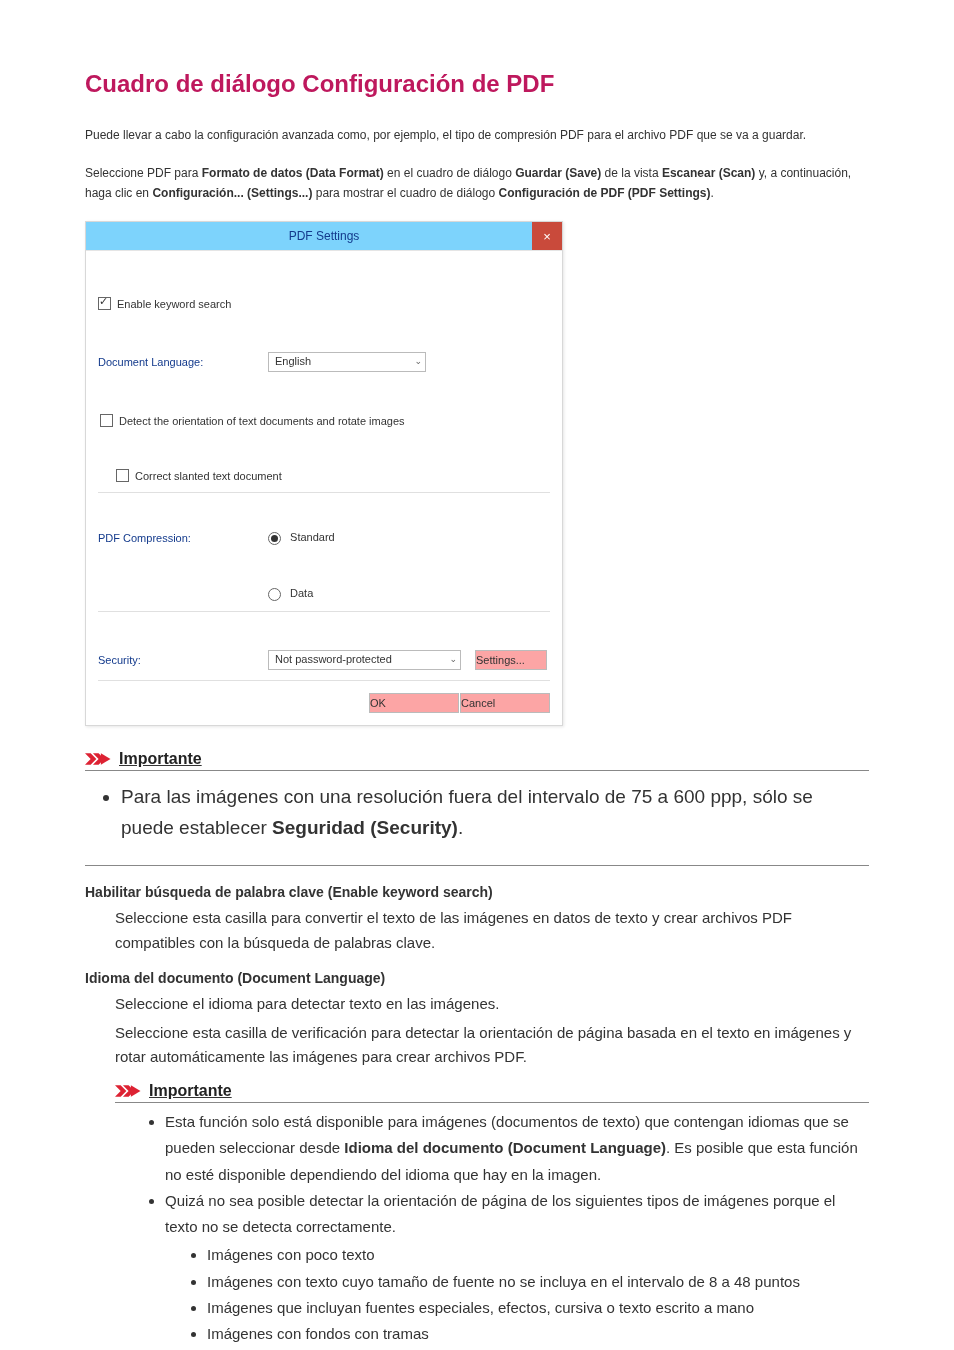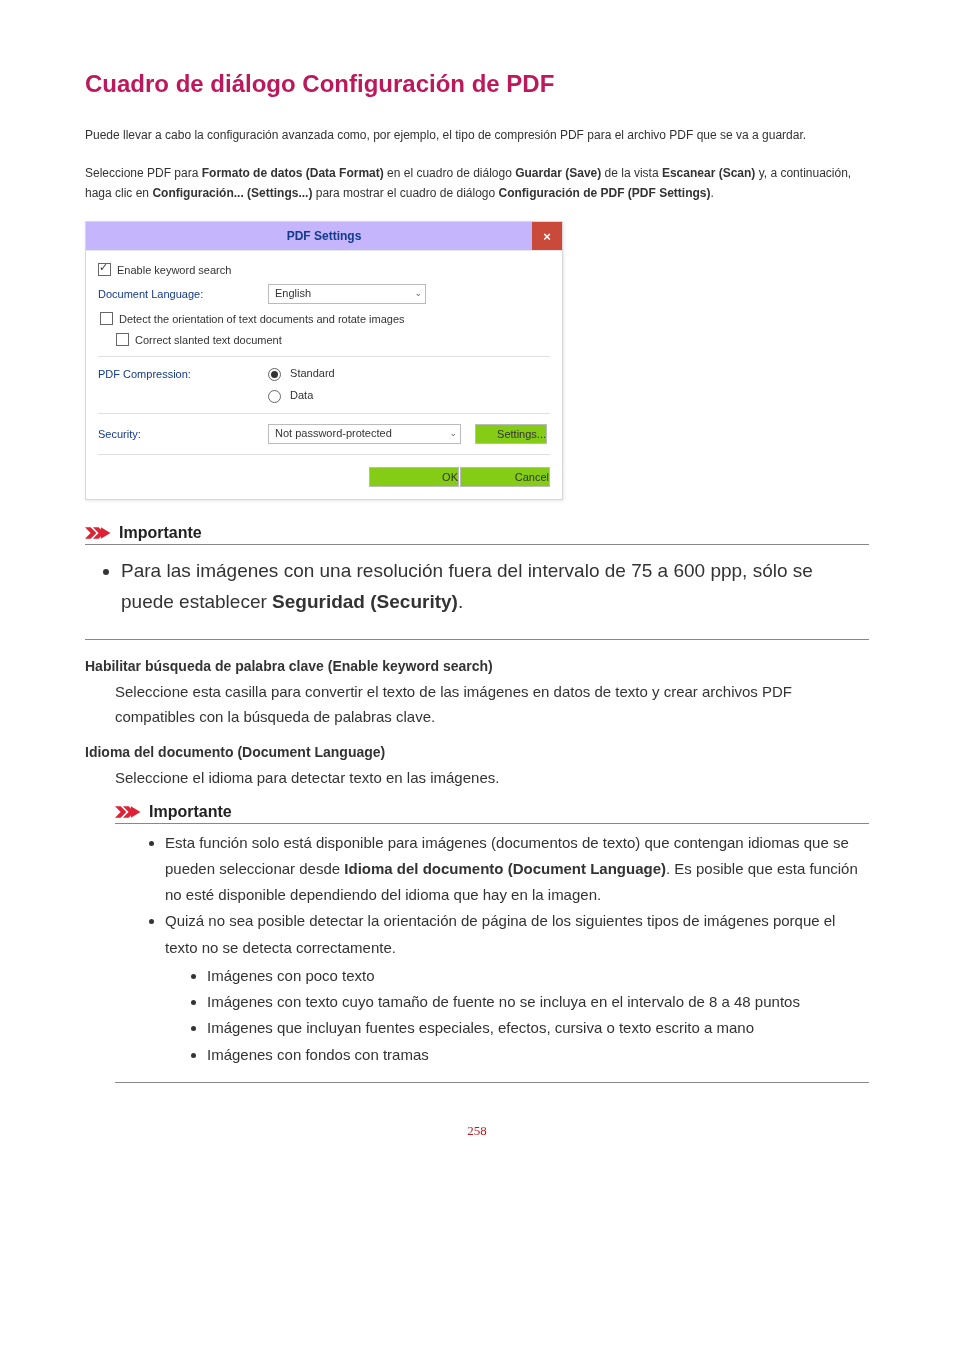--- a/index.html
+++ b/index.html
@@ -30,46 +30,46 @@
   .dialog-shell {
     width: 476px;
     margin: 0 0 24px 0;
     border: 1px solid #d8d8d8;
     box-shadow: 1px 1px 3px rgba(0,0,0,0.1);
     font-size: 11px;
     color: #333;
     background: #fff;
   }
   .dlg-title {
-    background: #c4b5fd;
+    background: #7dd3fc;
     color: #133a8c;
     text-align: center;
     position: relative;
     padding: 7px 0;
     font-size: 12px;
     border-bottom: 1px solid #e5e5e5;
-    font-weight: bold;
   }
   .dlg-close {
     position: absolute;
     right: 0; top: 0;
     width: 30px;
     height: 100%;
     background: #c94a3b;
     color: #fff;
     font-size: 13px;
     display:flex;align-items:center;justify-content:center;
   }
   .dlg-body { padding: 8px 12px 10px 12px; }
   .dlg-row {
     display:flex;
     align-items:center;
     padding: 4px 0;
     font-size: 11px;
     color:#133a8c;
+    margin-top:34px;
   }
   .dlg-row .lab { width: 170px; }
   .dlg-cb {
     display:inline-block;width:11px;height:11px;border:1px solid #666;
     margin-right:6px;vertical-align:middle;background:#fff;position:relative;
   }
   .dlg-cb.checked::after{
     content:"✓";position:absolute;top:-3px;left:0;font-size:11px;color:#333;
   }
   .dlg-black { color:#333; }
@@ -91,31 +91,31 @@
     border:none;border-top:1px solid #e0e0e0;margin:6px 0;
   }
   .dlg-radio-outer{
     display:inline-block;width:11px;height:11px;border:1px solid #666;border-radius:50%;
     margin-right:6px;vertical-align:middle;position:relative;background:#fff;
   }
   .dlg-radio-outer.sel::after{
     content:"";position:absolute;top:2px;left:2px;width:7px;height:7px;border-radius:50%;background:#333;
   }
   .dlg-btn{
-    display:inline-block;border:1px solid #bbb;padding:3px 0;width:88px;text-align:right;
-    font-size:11px;color:#333;background:#84cc16;
+    display:inline-block;border:1px solid #bbb;padding:3px 0;width:88px;text-align:left;
+    font-size:11px;color:#333;background:#fca5a5;
   }
   .dlg-foot{
     display:flex;justify-content:flex-end;gap:1px;padding:6px 0 2px 0;
   }
 
   
   .important-head{
     display:flex;align-items:center;border-bottom:1px solid #888;
-    padding:0 0 2px 0;margin-top:12px;
+    padding:0 0 2px 0;margin-top:12px;text-decoration:underline;
   }
   .important-head .chev{
     width:34px;height:18px;display:inline-block;
   }
   .important-head .txt{
     font-weight:bold;font-size:16px;color:#222;
   }
   .note-ul{
     list-style:disc;padding-left:22px;margin:10px 0 8px 14px;font-size:19px;line-height:1.65;
   }
@@ -238,20 +238,21 @@
       </li>
     </ul>
   </div>
 
   <div class="def-term">Habilitar búsqueda de palabra clave (Enable keyword search)</div>
   <div class="def-desc">Seleccione esta casilla para convertir el texto de las imágenes en datos de texto y crear archivos PDF compatibles con la búsqueda de palabras clave.</div>
 
   <div class="def-term">Idioma del documento (Document Language)</div>
   <div class="def-desc">Seleccione el idioma para detectar texto en las imágenes.</div>
 
+  <div class="def-desc">Seleccione esta casilla de verificación para detectar la orientación de página basada en el texto en imágenes y rotar automáticamente las imágenes para crear archivos PDF.</div>
 
   <div style="margin-left:30px;">
     <div class="important-head">
       <svg class="chev" viewBox="0 0 60 24">
         <polygon points="0,2 10,12 0,22 10,22 20,12 10,2" fill="#d23"></polygon>
         <polygon points="14,2 24,12 14,22 24,22 34,12 24,2" fill="#d23"></polygon>
         <polygon points="28,2 45,12 28,22" fill="#d23"></polygon>
       </svg>
       <span class="txt">Importante</span>
     </div>

